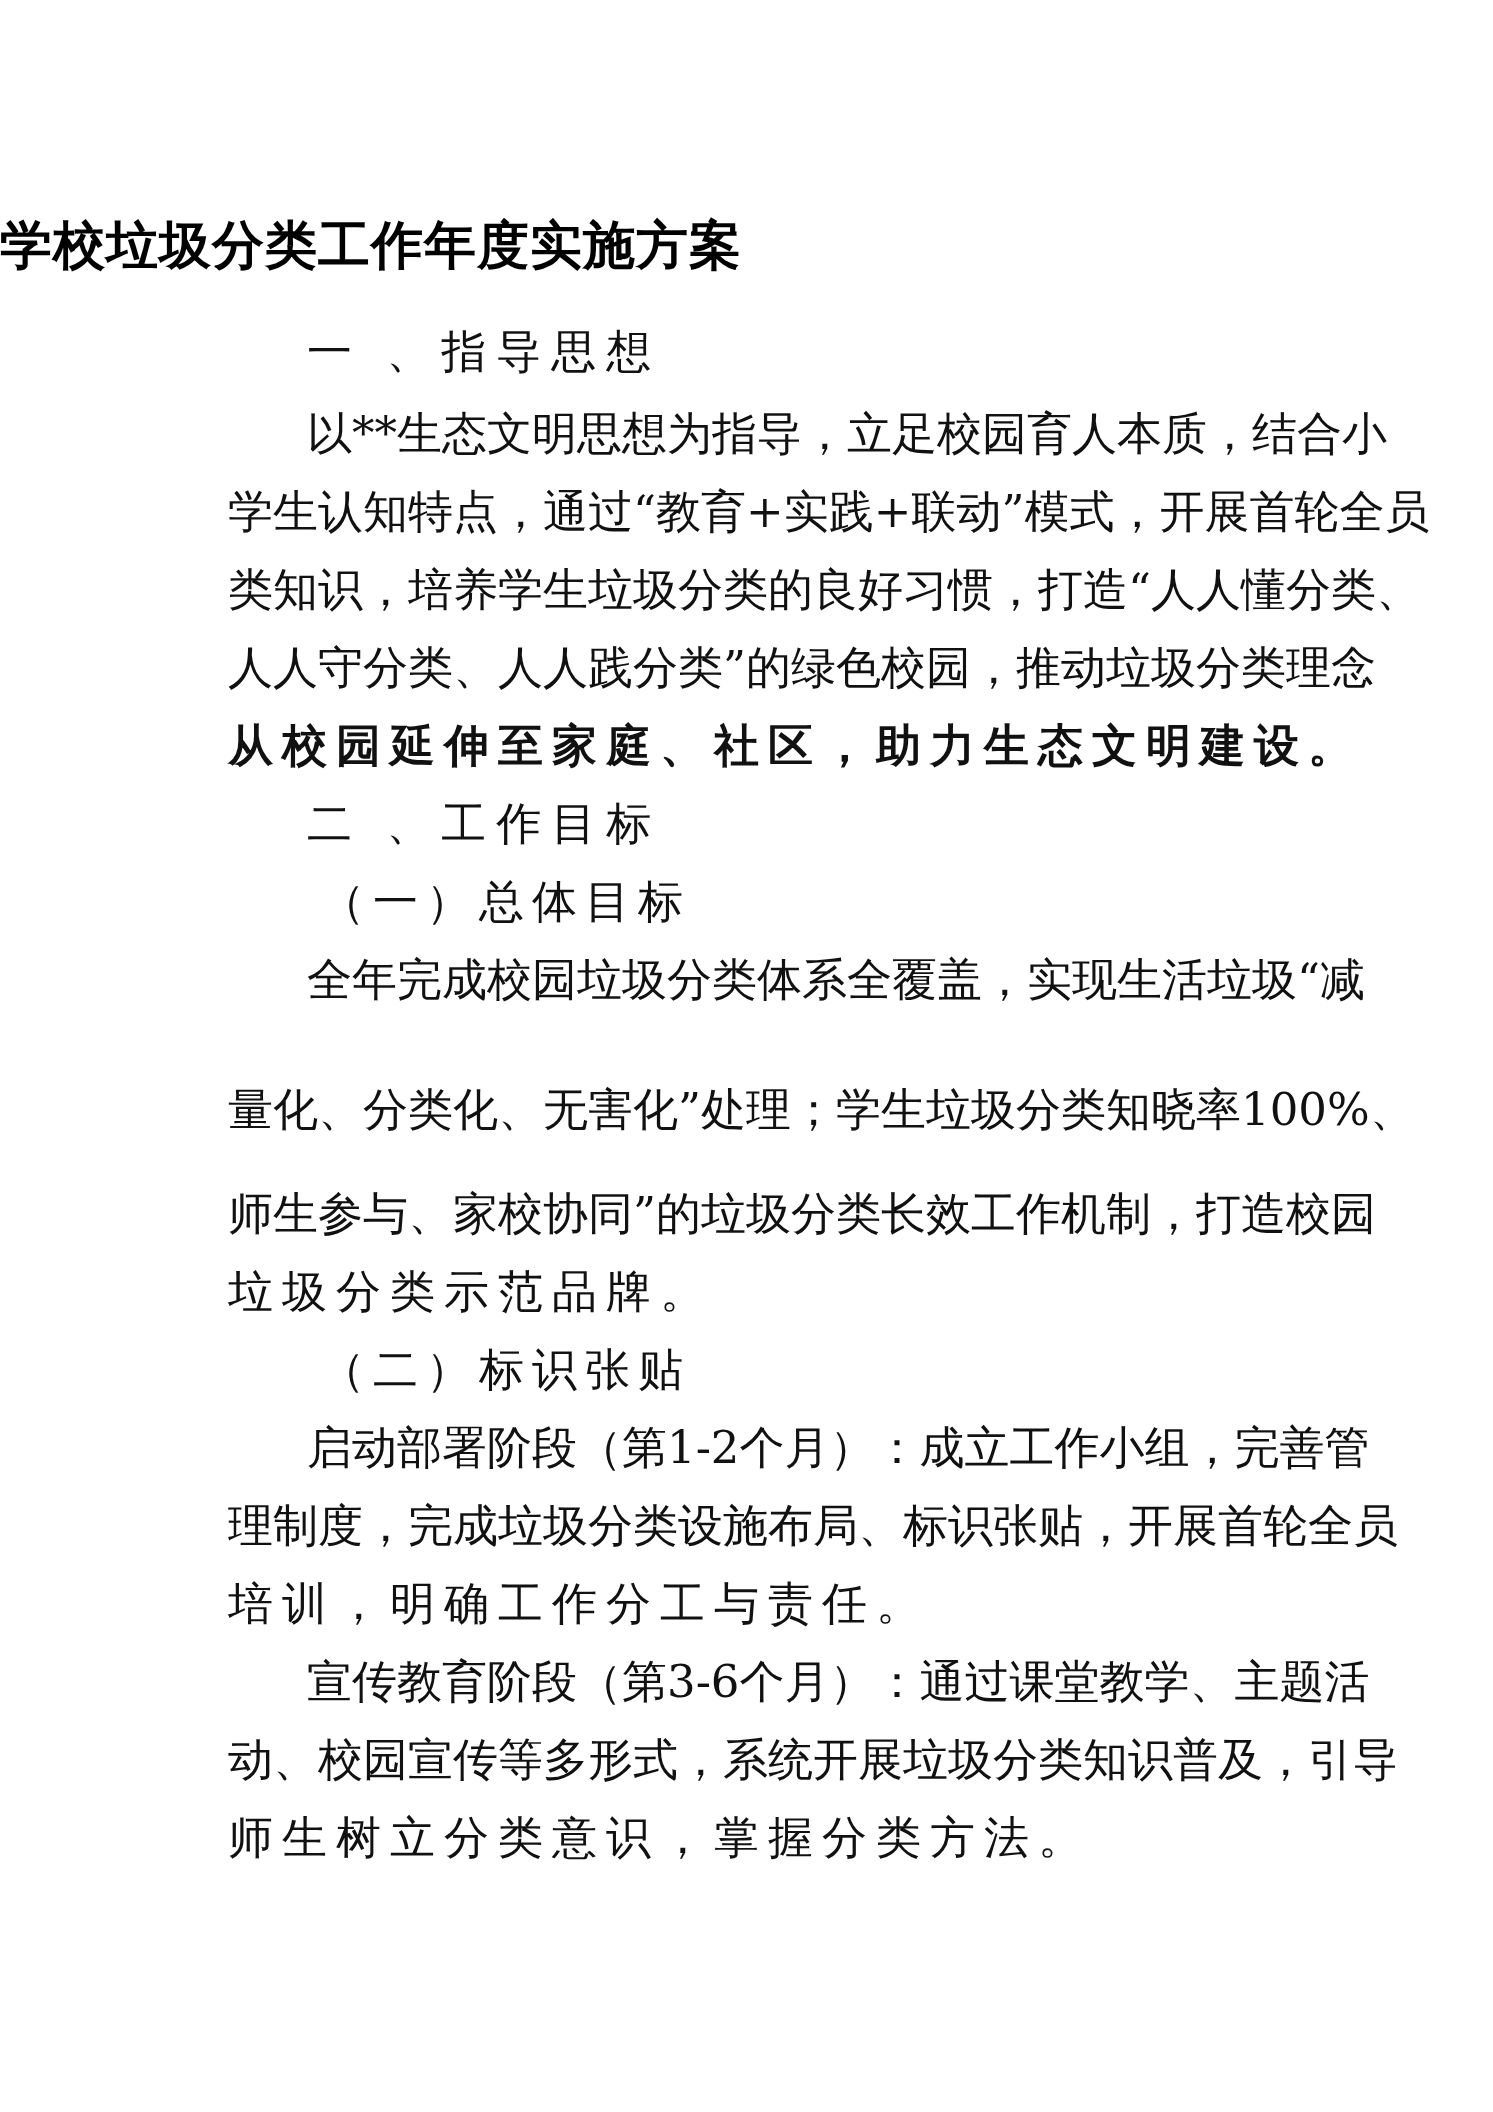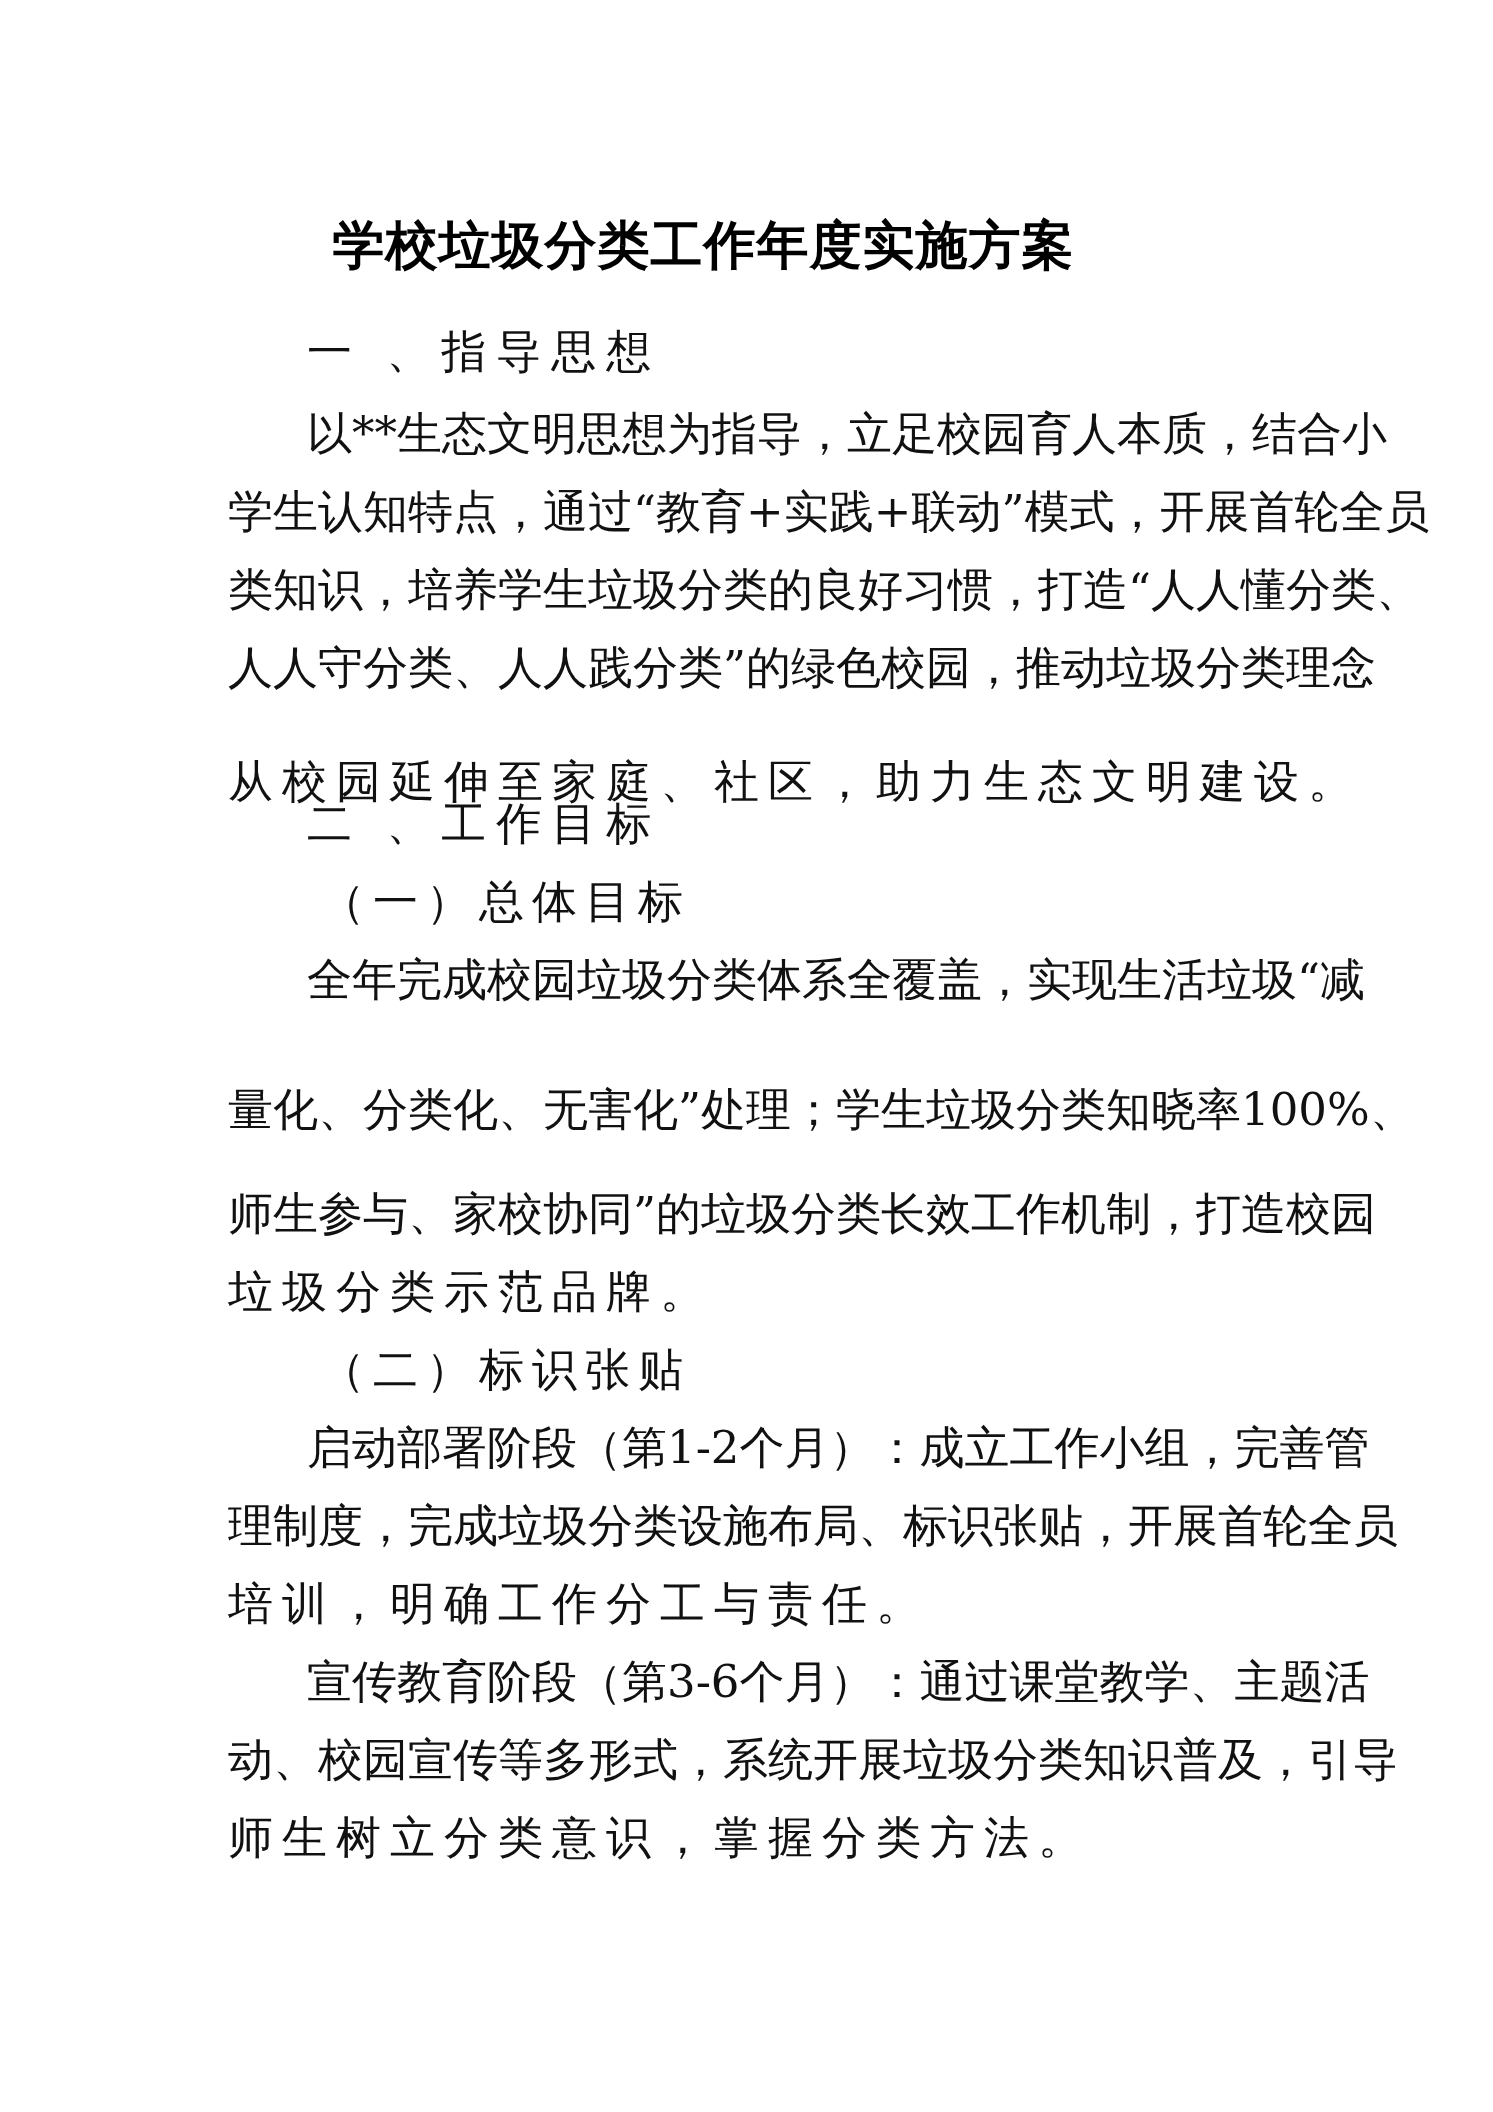--- a/index.html
+++ b/index.html
@@ -19,21 +19,20 @@
       position: absolute;
       left: 0; top: 0;
       width: 1493px; height: 2112px;
       background: #ffffff;
     }
     .title {
       position: absolute;
       left: 0;
       top: 210px;
       width: 1407px;
-      text-align: center;
       font-family: "DejaVu Sans", "Liberation Sans", sans-serif;
       font-weight: bold;
       font-size: 52px;
       line-height: 70px;
       letter-spacing: 1px;
       color: #000000;
     }
     .line {
       position: absolute;
       left: 228px;
@@ -73,21 +72,21 @@
 <div class="page">
 
   <div class="title">学校垃圾分类工作年度实施方案</div>
 
   <div class="line heading h1" style="top:322px;">一 、指导思想</div>
 
   <div class="line indent" style="top:404px;">以**生态文明思想为指导，立足校园育人本质，结合小</div>
   <div class="line" style="top:482px;">学生认知特点，通过“教育+实践+联动”模式，开展首轮全员</div>
   <div class="line" style="top:560px;">类知识，培养学生垃圾分类的良好习惯，打造“人人懂分类、</div>
   <div class="line" style="top:638px;">人人守分类、人人践分类”的绿色校园，推动垃圾分类理念</div>
-  <div class="line last" style="top:752px;">从校园延伸至家庭、社区，助力生态文明建设。</div>
+  <div class="line last" style="top:716px;font-weight:bold;">从校园延伸至家庭、社区，助力生态文明建设。</div>
 
   <div class="line heading h1" style="top:794px;">二 、工作目标</div>
 
   <div class="line heading h2" style="top:872px;">（一）总体目标</div>
   <div class="line indent" style="top:950px;">全年完成校园垃圾分类体系全覆盖，实现生活垃圾“减</div>
   <div class="line" style="top:1080px;">量化、分类化、无害化”处理；学生垃圾分类知晓率100%、</div>
   <div class="line" style="top:1184px;">师生参与、家校协同”的垃圾分类长效工作机制，打造校园</div>
   <div class="line last" style="top:1262px;">垃圾分类示范品牌。</div>
 
   <div class="line heading h2" style="top:1340px;">（二）标识张贴</div>

